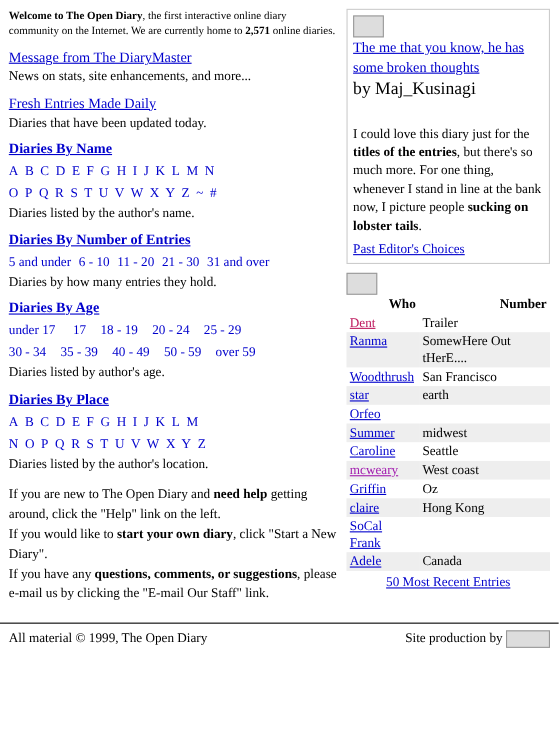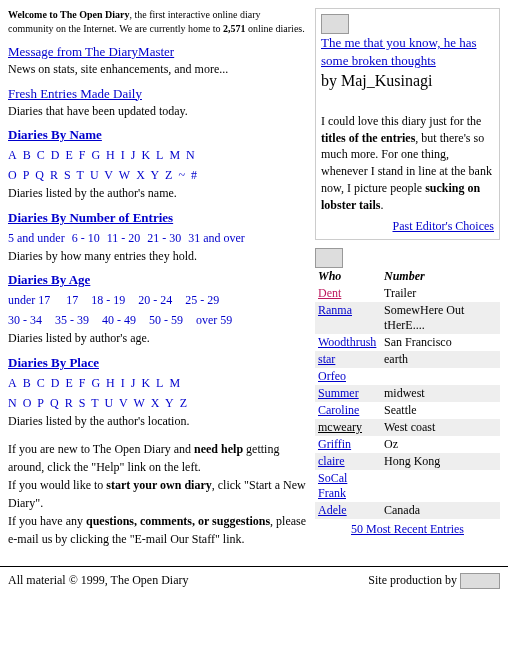--- a/index.html
+++ b/index.html
@@ -129,41 +129,40 @@
     .featured-box .featured-author {
       font-size: 16px;
       margin-bottom: 20px;
     }
     .featured-box .featured-excerpt {
       font-size: 12px;
       line-height: 1.4;
     }
     .featured-box .featured-excerpt b { font-weight: bold; }
     .past-choices {
-      text-align: right;
+      text-align: left;
       font-size: 12px;
       margin-top: 4px;
     }
     .past-choices a {
       color: #00c;
       text-decoration: underline;
       cursor: pointer;
     }
     .online-table {
       width: 100%;
       font-size: 12px;
       border-collapse: collapse;
     }
     .online-table th {
-      text-align: left;
+      text-align: right;
       font-weight: bold;
       font-size: 12px;
       padding: 1px 3px;
       background: #fff;
-      font-style: italic;
     }
     .online-table td {
       padding: 1px 3px;
       vertical-align: top;
     }
     .online-table tr:nth-child(even) td { background: #eee; }
     .online-table td a {
       color: #00c;
       text-decoration: underline;
       cursor: pointer;
@@ -369,21 +368,21 @@
             </tr>
             <tr>
               <td><a style="color: rgb(0, 0, 204); text-decoration: underline; cursor: pointer;">Summer</a></td>
               <td>midwest</td>
             </tr>
             <tr>
               <td><a style="color: rgb(0, 0, 204); text-decoration: underline; cursor: pointer;">Caroline</a></td>
               <td>Seattle</td>
             </tr>
             <tr>
-              <td><a style="color: #000000; cursor: pointer; margin-top: 43px;">mcweary</a></td>
+              <td><a style="color: #a21caf; cursor: pointer; margin-top: 43px;">mcweary</a></td>
               <td>West coast</td>
             </tr>
             <tr>
               <td><a style="color: rgb(0, 0, 204); text-decoration: underline; cursor: pointer;">Griffin</a></td>
               <td>Oz</td>
             </tr>
             <tr>
               <td><a style="color: rgb(0, 0, 204); text-decoration: underline; cursor: pointer;">claire</a></td>
               <td>Hong Kong</td>
             </tr>

